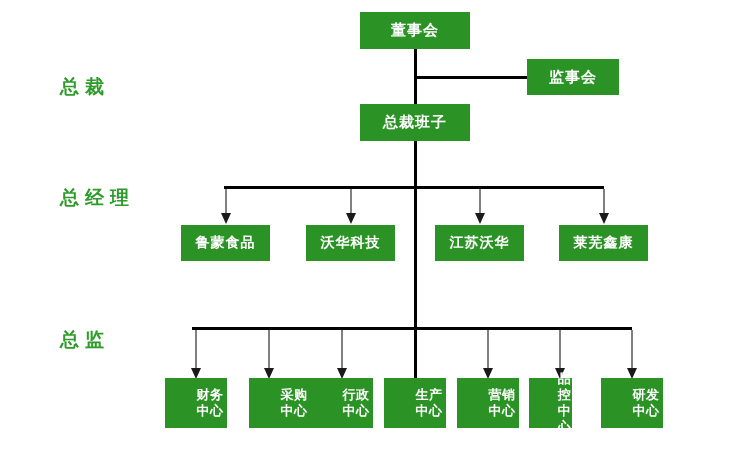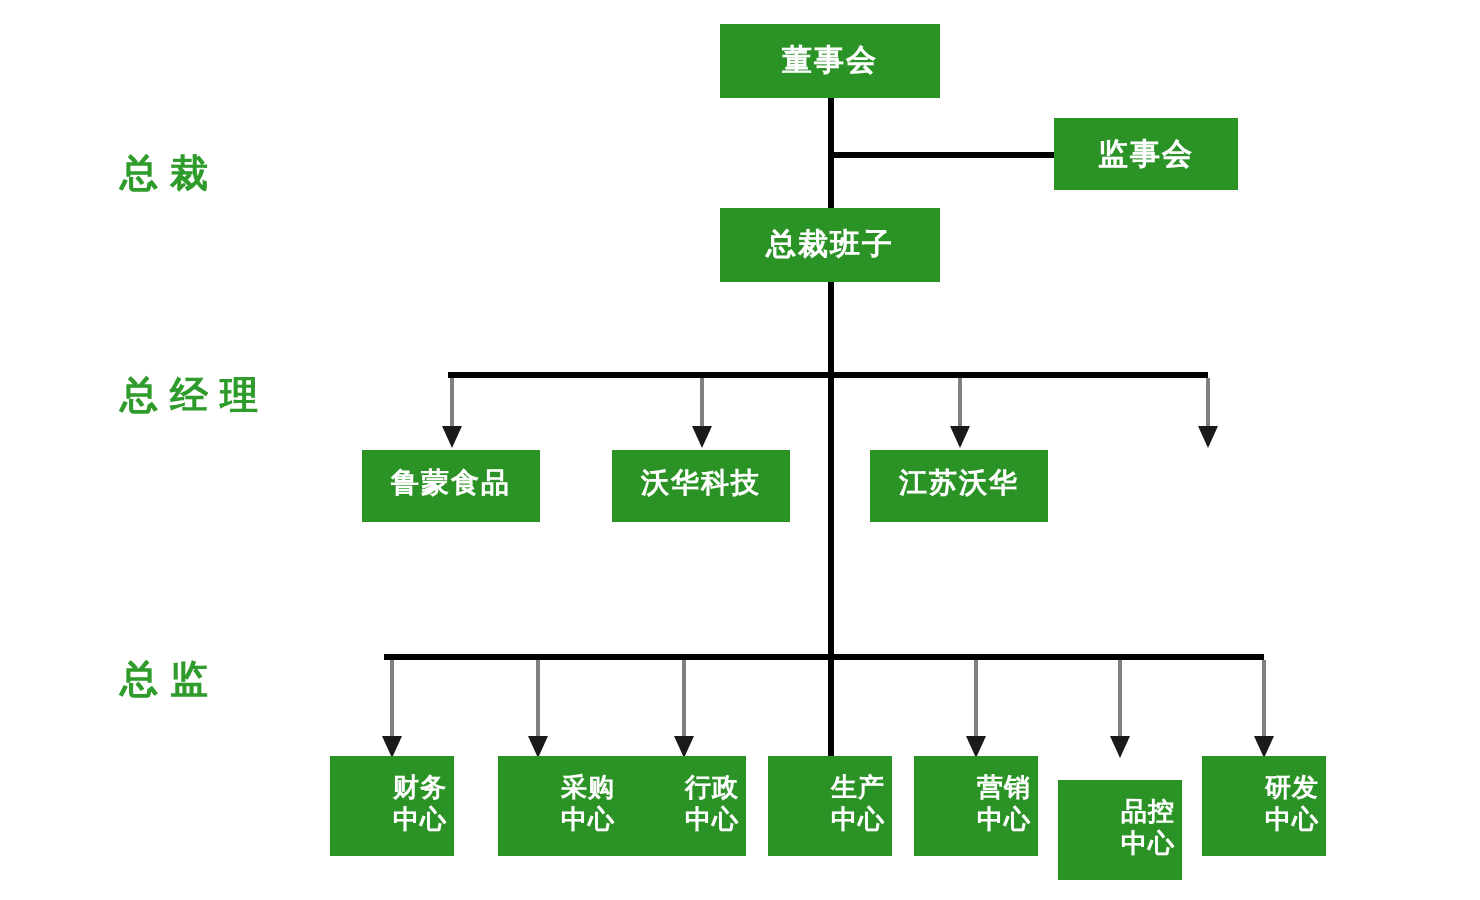--- a/index.html
+++ b/index.html
@@ -131,20 +131,21 @@
   <div class="node lvl1" style="left:527px; top:59px; width:92px; height:36px;">监事会</div>
 
   <div class="node lvl1" style="left:360px; top:104px; width:110px; height:37px;">总裁班子</div>
 
   <div class="node lvl2" style="left:181px; top:225px; width:89px; height:36px;">鲁蒙食品</div>
 
   <div class="node lvl2" style="left:306px; top:225px; width:89px; height:36px;">沃华科技</div>
 
   <div class="node lvl2" style="left:435px; top:225px; width:89px; height:36px;">江苏沃华</div>
 
+  <div class="node lvl2" style="left:559px; top:225px; width:89px; height:36px;">莱芜鑫康</div>
 
   <div class="node lvl3" style="left:165px; top:378px; width:62px; height:50px;">
     <div>
       <span class="l1">财务</span>
       <span class="l2">中心</span>
     </div>
   </div>
 
   <div class="node lvl3" style="left:238px; top:378px; width:62px; height:50px;margin-left:11px;">
     <div>
@@ -167,21 +168,21 @@
     </div>
   </div>
 
   <div class="node lvl3" style="left:457px; top:378px; width:62px; height:50px;">
     <div>
       <span class="l1">营销</span>
       <span class="l2">中心</span>
     </div>
   </div>
 
-  <div class="node lvl3" style="left:529px; top:378px; width:62px; height:50px;margin-top:12px;">
+  <div class="node lvl3" style="left:529px; top:378px; width:43px; height:50px;">
     <div>
       <span class="l1">品控</span>
       <span class="l2">中心</span>
     </div>
   </div>
 
   <div class="node lvl3" style="left:601px; top:378px; width:62px; height:50px;">
     <div>
       <span class="l1">研发</span>
       <span class="l2">中心</span>

